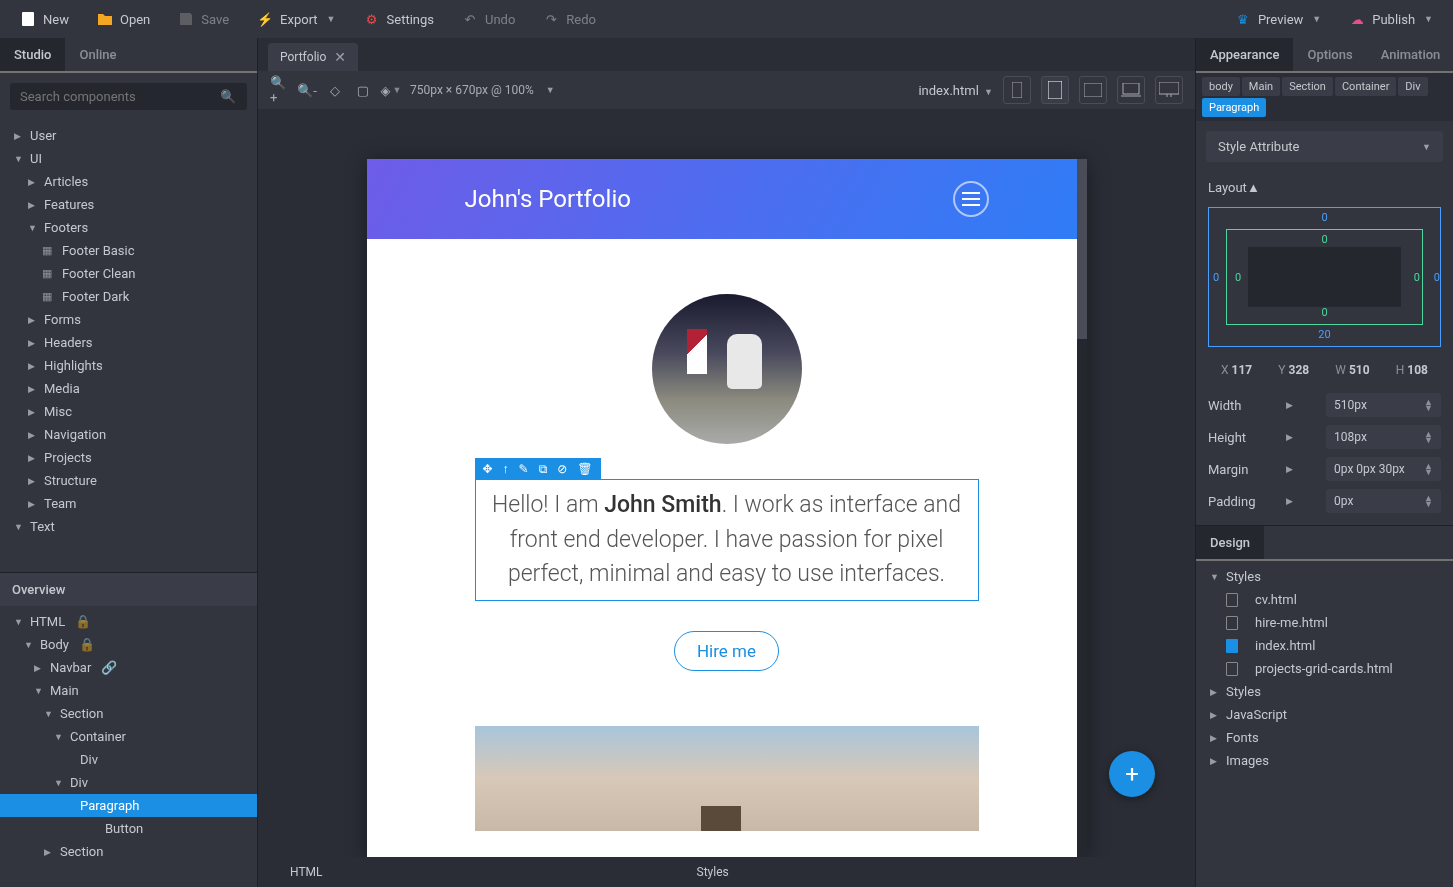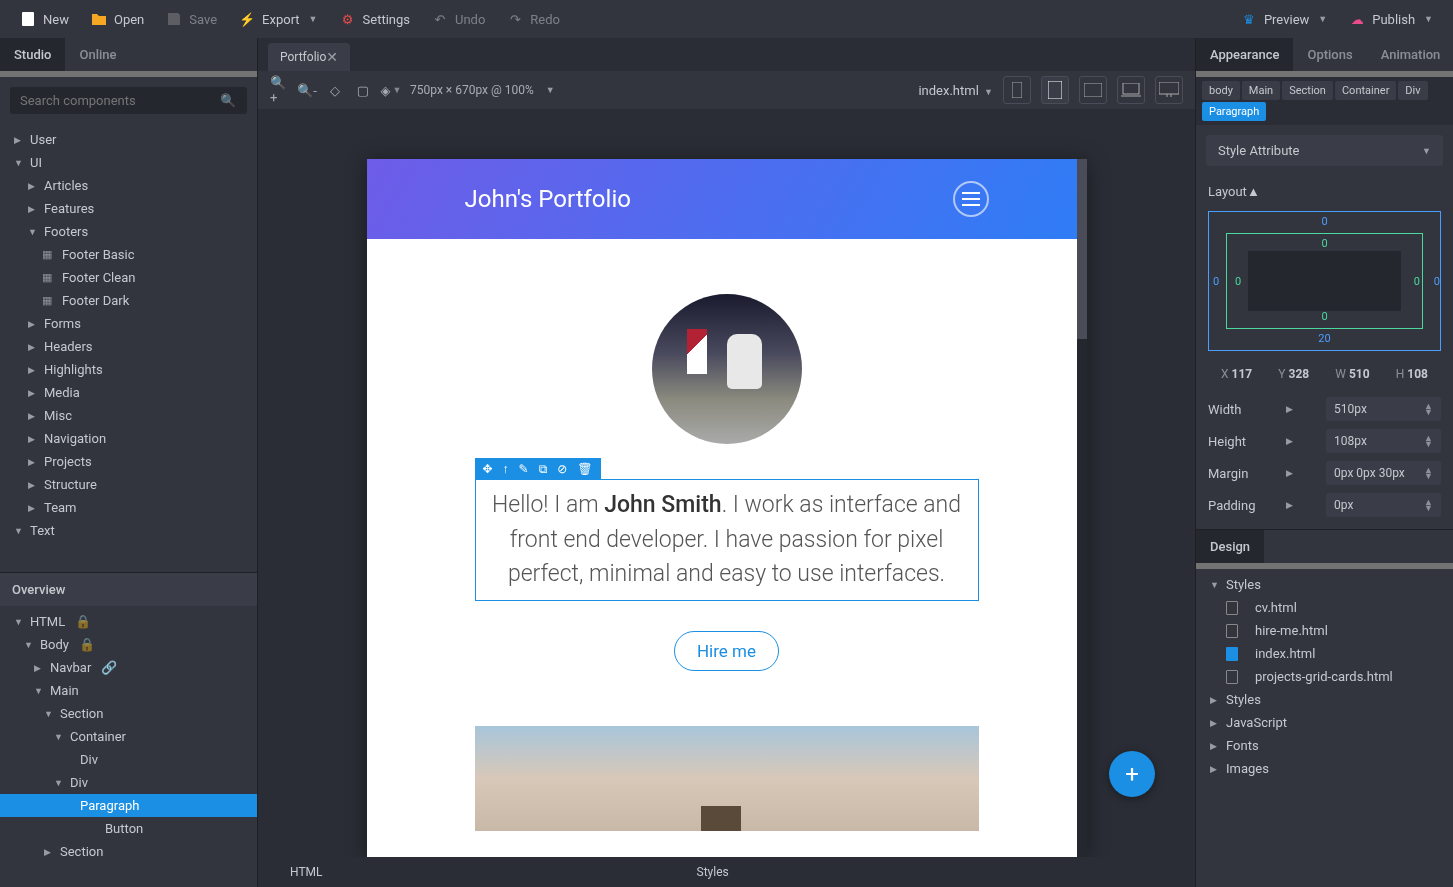--- a/index.html
+++ b/index.html
@@ -1,40 +1,40 @@
 <!DOCTYPE html>
 <html><head>
 <meta charset="utf-8">
 <style>
 *{margin:0;padding:0;box-sizing:border-box;font-family:-apple-system,BlinkMacSystemFont,"Segoe UI",Roboto,sans-serif}
 body{background:#2a2d35;color:#c5c8ce;font-size:13px;overflow:hidden;width:1453px;height:887px}
 .topbar{height:38px;background:#32353e;display:flex;align-items:center;padding:0 10px;justify-content:space-between}
-.topbar-left,.topbar-right{display:flex;align-items:flex-start;gap:2px}
+.topbar-left,.topbar-right{display:flex;align-items:flex-start;gap:8px}
 .tbtn{display:flex;align-items:center;gap:7px;padding:6px 10px;border-radius:3px;cursor:pointer;font-size:13px}
 .tbtn.disabled{opacity:.5}
 .ticon{width:16px;height:16px;display:inline-flex;align-items:center;justify-content:center}
 .caret{font-size:9px;margin-left:2px;opacity:.7}
 .main-row{display:flex;height:849px}
 .left-panel{width:258px;background:#32353e;display:flex;flex-direction:column;border-right:1px solid #1e2025}
-.tabs{display:flex;border-bottom:6px solid #737373}
+.tabs{display:flex;border-bottom:2px solid #737373}
 .tab{padding:9px 14px;font-size:13px;cursor:pointer;font-weight:500}
 .tab.active{background:#25272e}
 .tab.inactive{opacity:.6}
 .searchbox{margin:10px;background:#25272e;border-radius:3px;display:flex;align-items:center;padding:6px 10px}
 .searchbox input{background:none;border:none;outline:none;color:#c5c8ce;flex:1;font-size:13px}
 .tree{flex:1;overflow-y:auto;padding:4px 0}
 .tree-item{display:flex;align-items:center;padding:4px 8px;cursor:pointer;font-size:13px;gap:6px}
 .tree-item.selected{background:#1a8fe3;color:#fff}
 .tree-arrow{width:10px;font-size:9px;opacity:.7}
 .tree-icon{width:14px;opacity:.6;font-size:11px}
 .overview-hdr{padding:9px 12px;font-size:13px;background:#3a3d47;font-weight:500}
 .overview{height:315px;display:flex;flex-direction:column;border-top:1px solid #1e2025}
 .center{flex:1;display:flex;flex-direction:column;background:#2a2d35}
 .doc-tabs{display:flex;height:33px;align-items:stretch}
-.doc-tab{display:flex;align-items:center;padding:0 12px;background:#3a3d47;border-top-left-radius:4px;border-top-right-radius:4px;margin-left:10px;margin-top:5px;font-size:12px}
+.doc-tab{display:flex;align-items:center;gap:8px;padding:0 12px;background:#3a3d47;border-top-left-radius:4px;border-top-right-radius:4px;margin-left:10px;margin-top:5px;font-size:12px}
 .doc-close{cursor:pointer;opacity:.7;font-size:14px}
 .canvas-toolbar{height:38px;background:#32353e;display:flex;align-items:center;padding:0 12px;gap:10px;justify-content:space-between}
 .ctb-left,.ctb-right{display:flex;align-items:center;gap:10px}
 .ctb-icon{width:18px;height:18px;cursor:pointer;opacity:.8;display:flex;align-items:center;justify-content:center}
 .device-btn{width:28px;height:28px;border:1px solid #4a4d57;border-radius:3px;display:flex;align-items:center;justify-content:center;cursor:pointer}
 .device-btn.active{background:#3a3d47}
 .canvas-area{flex:1;background:#2a2d35;position:relative;overflow:hidden;display:flex;justify-content:center;padding-top:50px}
 .canvas{width:720px;background:#ffffff;box-shadow:0 2px 20px rgba(0,0,0,.4);position:relative}
 .hero-header{height:80px;background:linear-gradient(120deg,#6e5ce8 0%,#2e7df6 100%);display:flex;align-items:center;justify-content:space-between;padding:0 98px 0 98px}
 .hero-title{color:#fff;font-size:24px;font-weight:400}

